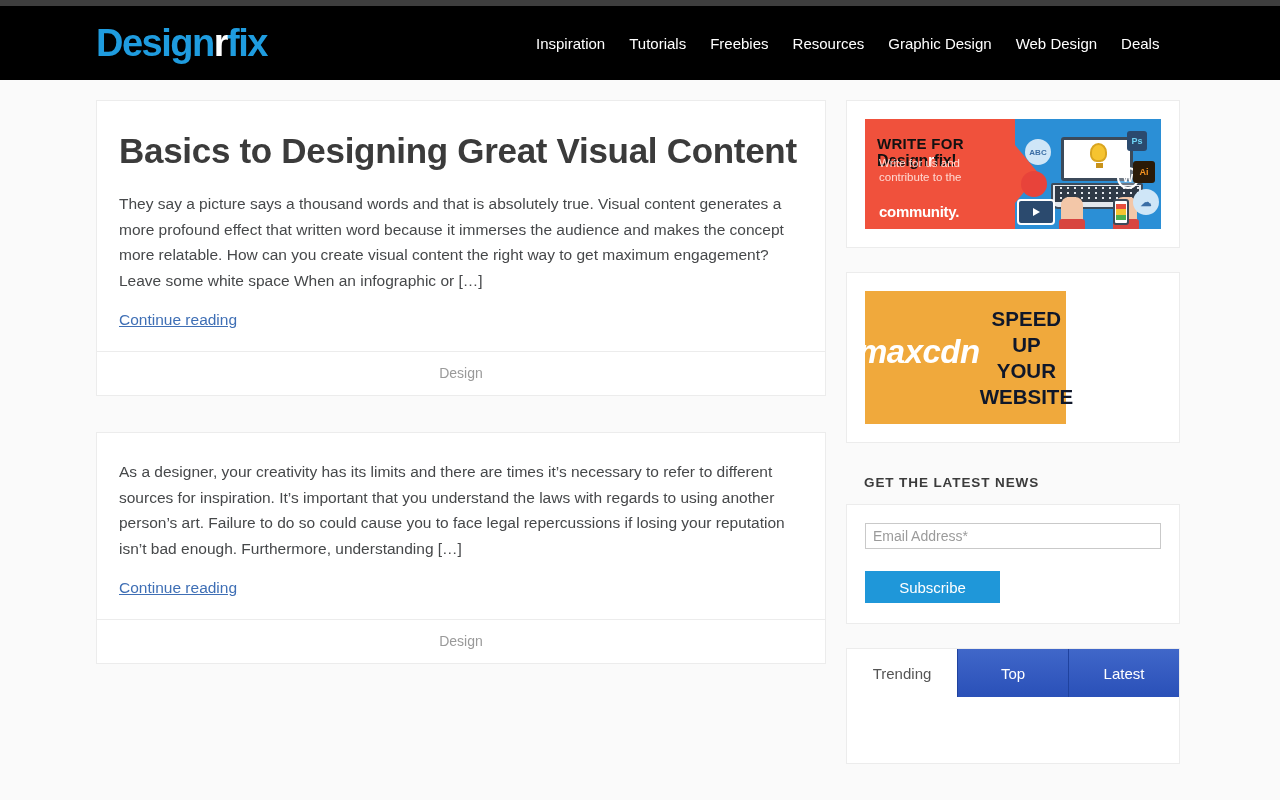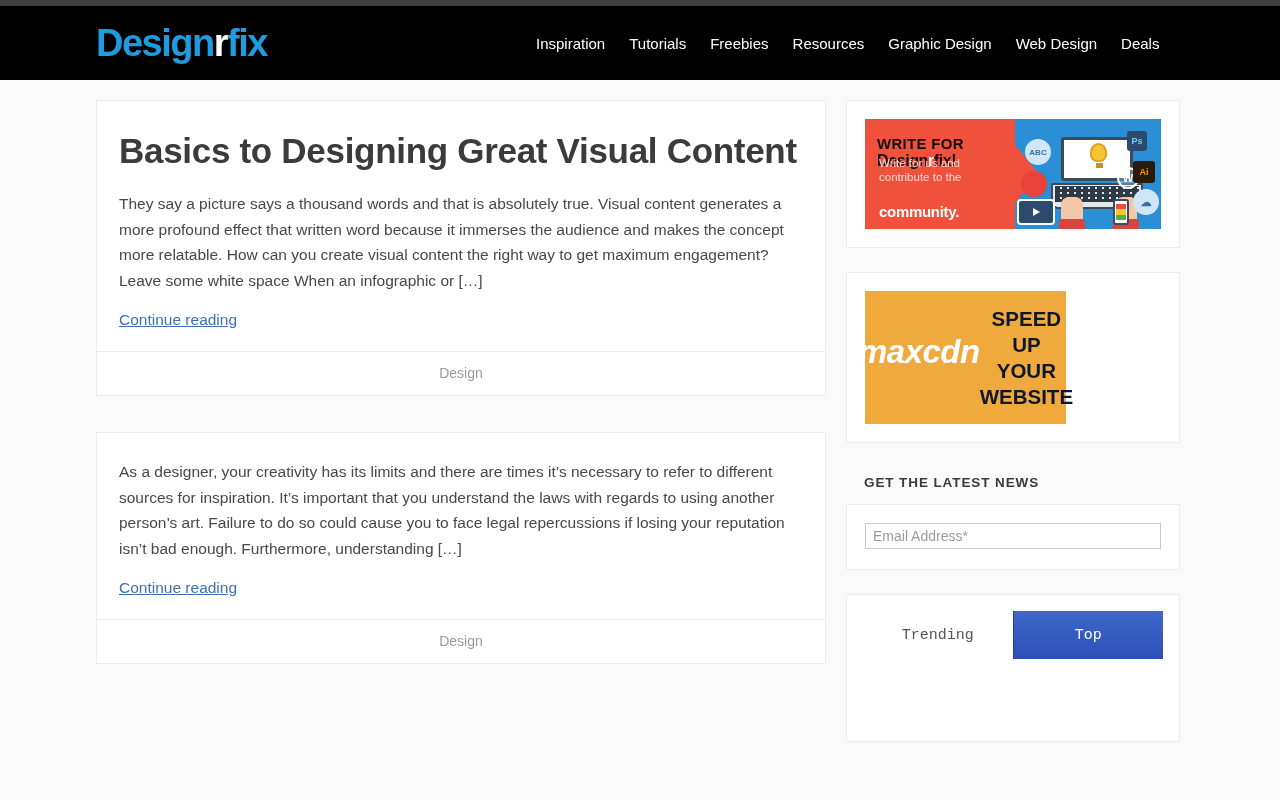--- a/index.html
+++ b/index.html
@@ -214,21 +214,21 @@
     margin-top: 22px;
     width: 135px; height: 32px;
     background: #1f97d9; border: none;
     color: #fff; font-size: 15px;
     font-family: "Liberation Sans", sans-serif;
     cursor: pointer;
   }
   .news-box { padding: 18px 18px 20px 18px; }
 
   
-  .tabs-widget { padding: 16px; font-family: Liberation Mono, monospace; }
+  .tabs-widget { padding: 0; }
   .tabs { display: flex; height: 48px; }
   .tab {
     flex: 1;
     display: flex; align-items: center; justify-content: center;
     font-size: 15px;
     cursor: pointer;
   }
   .tab.active { background: #fff; color: #555; }
   .tab.idle {
     background: linear-gradient(180deg,#4067c9 0%,#2a50b8 100%);
@@ -327,24 +327,26 @@
           <div>SPEED UP</div>
           <div>YOUR WEBSITE</div>
         </div>
       </div>
     </div>
 
     <div class="widget-title">GET THE LATEST NEWS</div>
 
     <div class="widget news-box">
       <input class="email-input" type="text" placeholder="Email Address*" style="">
+      <button class="subscribe">Subscribe</button>
     </div>
 
     <div class="widget tabs-widget">
       <div class="tabs">
         <div class="tab active">Trending</div>
         <div class="tab idle">Top</div>
+        <div class="tab idle">Latest</div>
       </div>
       <div class="tab-panel"></div>
     </div>
 
   </aside>
 </div>
 
 </body></html>

